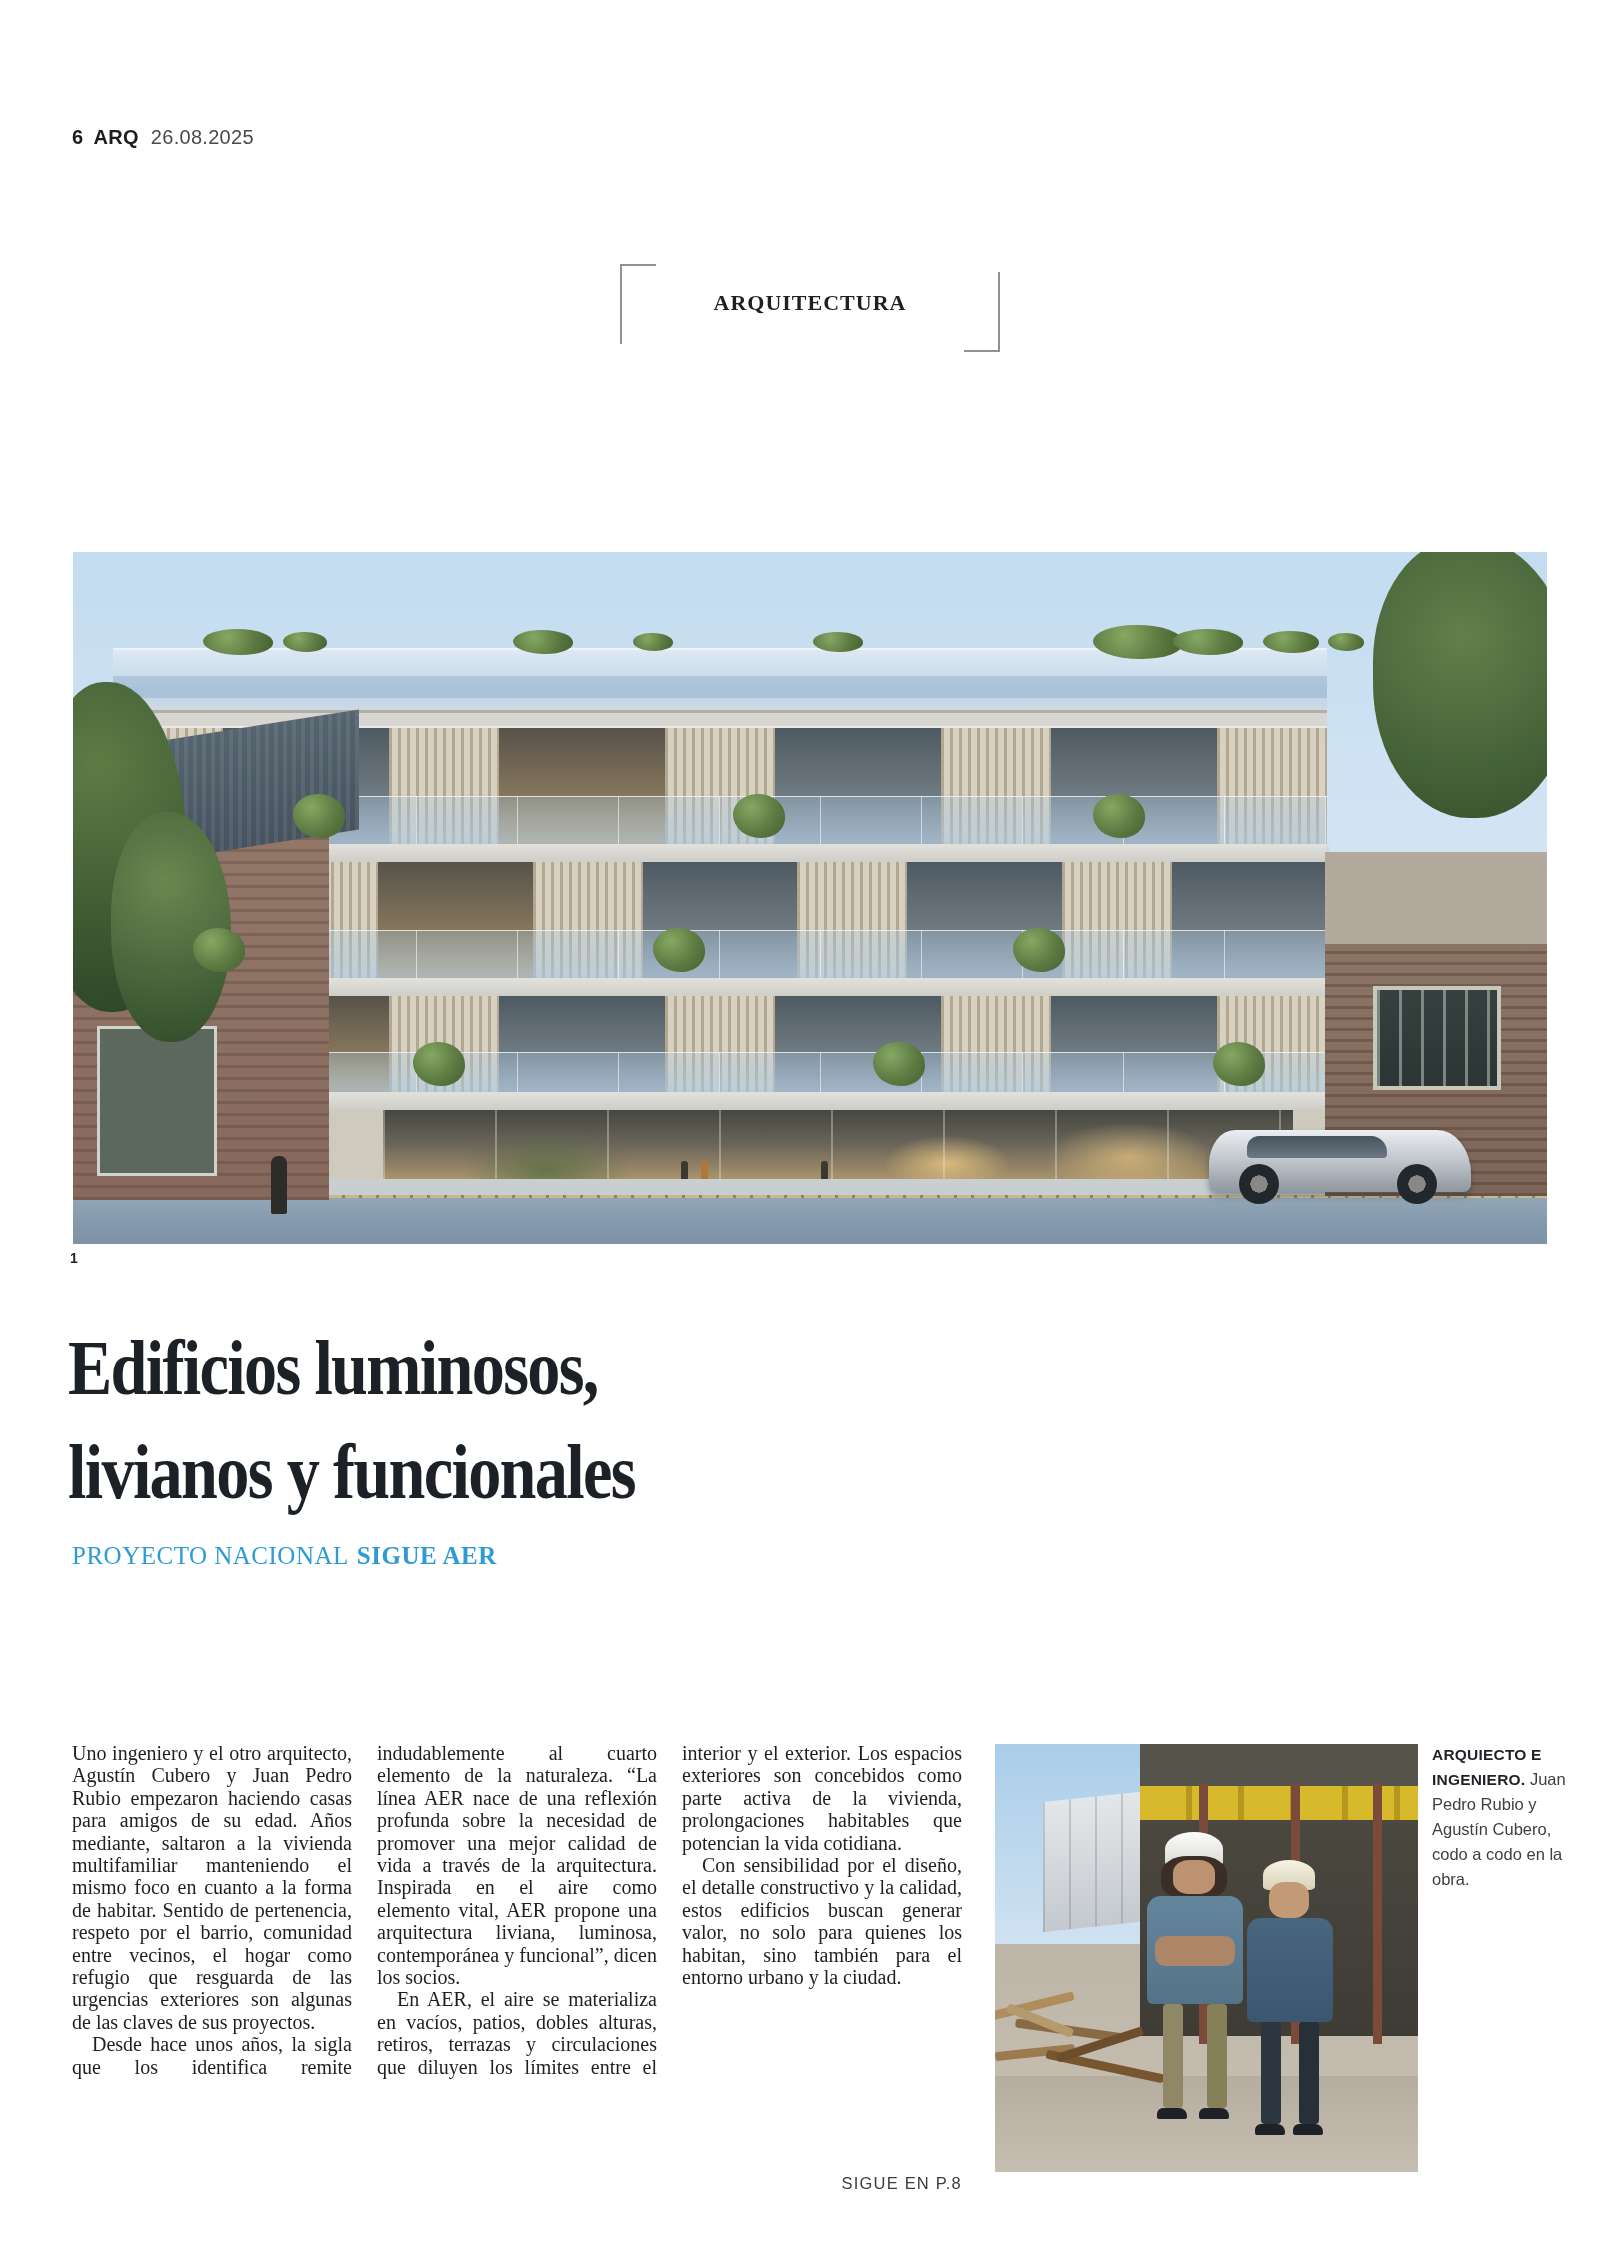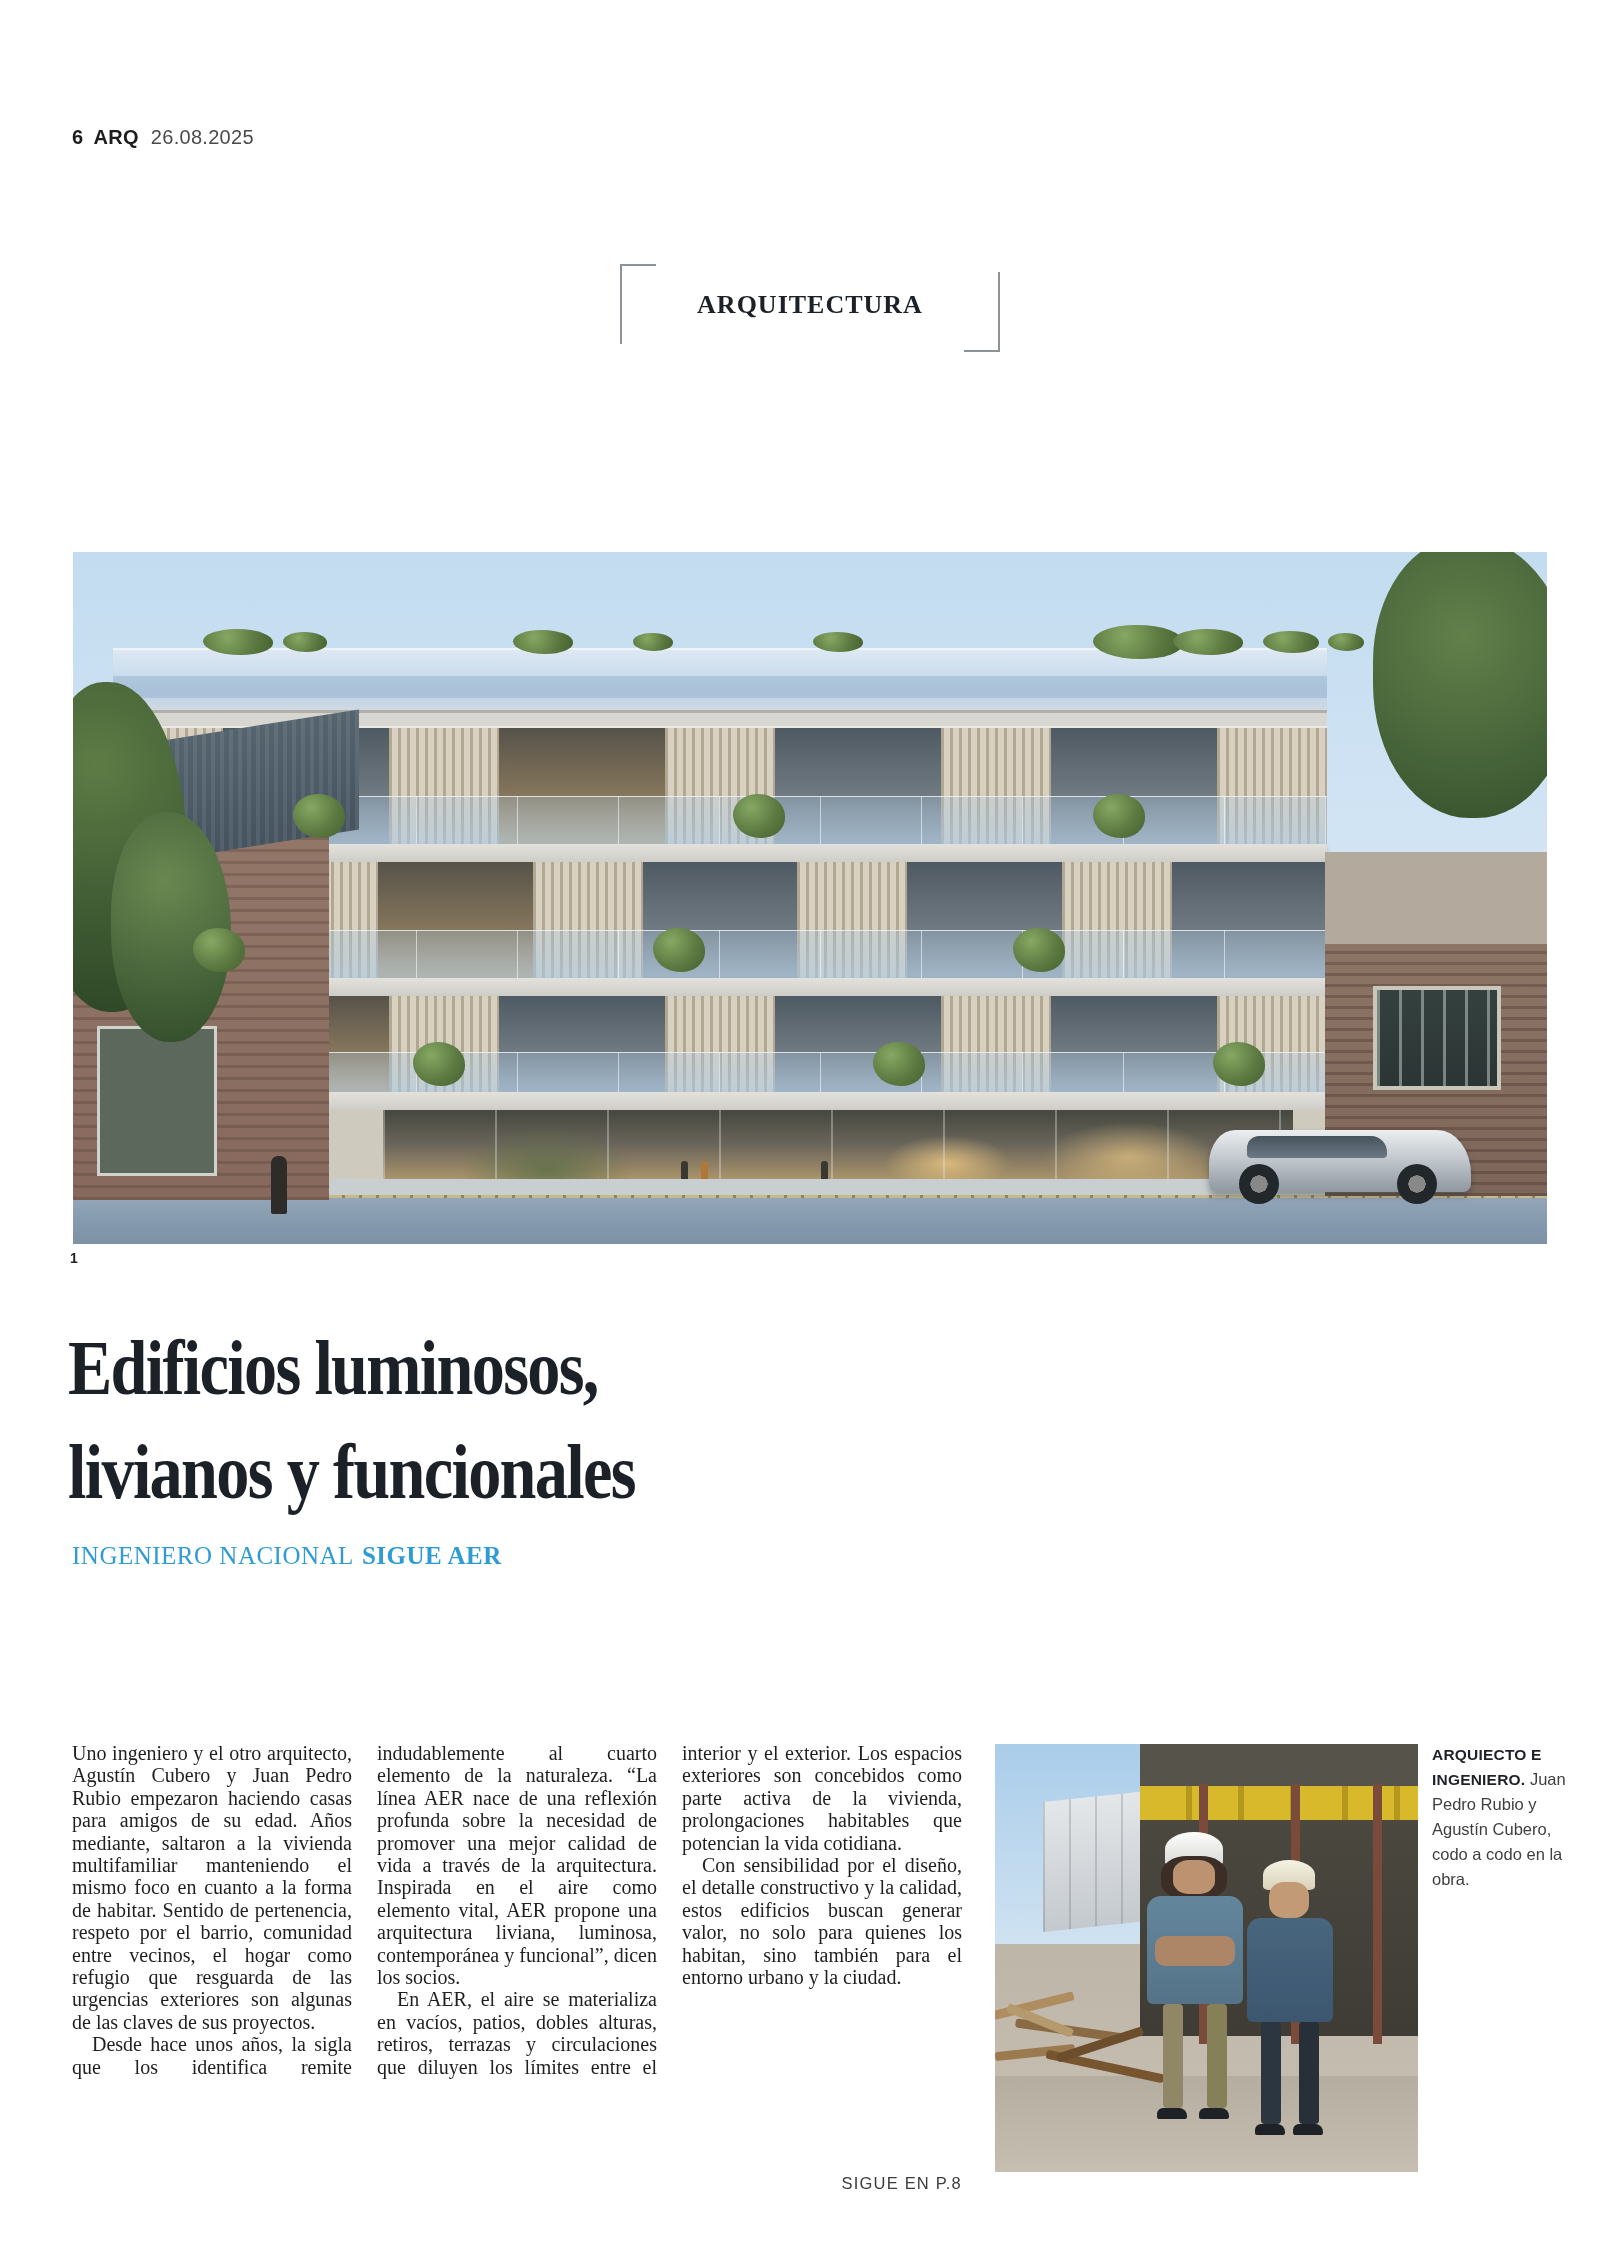--- a/index.html
+++ b/index.html
@@ -13,21 +13,21 @@
   .page-header .sec { font-weight:700; color:#1d1d1d; margin-left:10px; }
   .page-header .date { font-weight:400; color:#4a4a4a; margin-left:12px; }
 
   
   .section-banner { position:absolute; left:620px; top:264px; width:380px; height:88px; }
   .bracket-left { position:absolute; left:0; top:0; width:36px; height:80px;
     border-top:2px solid #8d9298; border-left:2px solid #8d9298; }
   .bracket-right { position:absolute; right:0; bottom:0; width:36px; height:80px;
     border-bottom:2px solid #8d9298; border-right:2px solid #8d9298; }
   .section-banner h2 { position:absolute; left:0; right:0; top:26px; text-align:center;
-    font-family:"Liberation Serif","DejaVu Serif",serif; font-weight:700; font-size:26px;
+    font-family:"Liberation Serif","DejaVu Serif",serif; font-weight:700; font-size:22px;
     letter-spacing:1px; color:#1c2127; }
 
   
   .main-photo { position:absolute; left:73px; top:552px; width:1474px; height:692px; overflow:hidden;
     background:linear-gradient(180deg,#c3dcf0 0%,#d5e6f5 50%,#e6edf4 100%); }
   .bldg { position:absolute; left:40px; top:96px; width:1214px; height:548px; }
   .parapet { position:absolute; left:0; top:0; width:100%; height:62px;
     background:linear-gradient(180deg,#dde9f3 0%,#bed4e8 70%,#cfd9e2 100%);
     border-top:2px solid #eef3f7; }
   .parapet-streak { position:absolute; left:0; top:26px; width:100%; height:22px; background:rgba(130,160,190,.35); }
@@ -268,21 +268,21 @@
     </div>
   </figure>
   <div class="photo-index">1</div>
 
   <h1 class="headline">
     <span>Edificios luminosos,</span>
     <span>livianos y funcionales</span>
   </h1>
 
   <div class="kicker">
-    <span>INGENIERO NACIONAL</span><span class="k-bold">SIGUE AER</span>
+    <span>PROYECTO NACIONAL</span><span class="k-bold">SIGUE AER</span>
   </div>
 
 
   <section class="article">
     <div class="article-text">
       <p>Uno ingeniero y el otro arquitecto, Agustín Cubero y Juan Pedro Rubio empezaron haciendo casas para amigos de su edad. Años mediante, saltaron a la vivienda multifamiliar manteniendo el mismo foco en cuanto a la forma de habitar. Sentido de pertenencia, respeto por el barrio, comunidad entre vecinos, el hogar como refugio que resguarda de las urgencias exteriores son algunas de las claves de sus proyectos.</p>
       <p>Desde hace unos años, la sigla que los identifica remite indudablemente al cuarto elemento de la naturaleza. “La línea AER nace de una reflexión profunda sobre la necesidad de promover una mejor calidad de vida a través de la arquitectura. Inspirada en el aire como elemento vital, AER propone una arquitectura liviana, luminosa, contemporánea y funcional”, dicen los socios.</p>
       <p>En AER, el aire se materializa en vacíos, patios, dobles alturas, retiros, terrazas y circulaciones que diluyen los límites entre el interior y el exterior. Los espacios exteriores son concebidos como parte activa de la vivienda, prolongaciones habitables que potencian la vida cotidiana.</p>
       <p>Con sensibilidad por el diseño, el detalle constructivo y la calidad, estos edificios buscan generar valor, no solo para quienes los habitan, sino también para el entorno urbano y la ciudad.</p>
 

